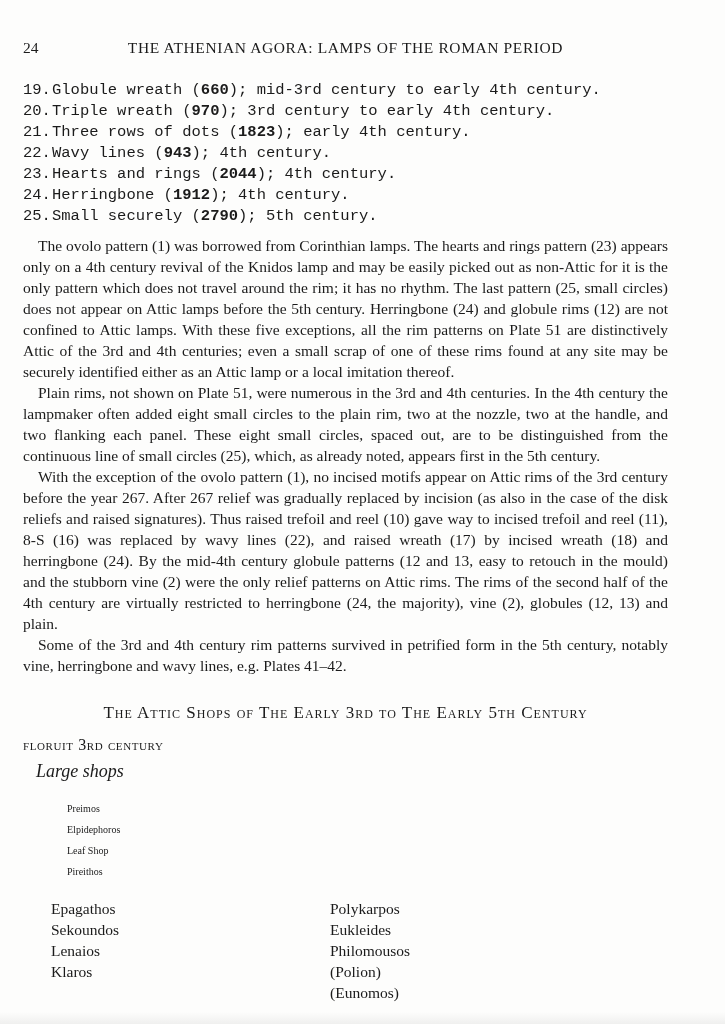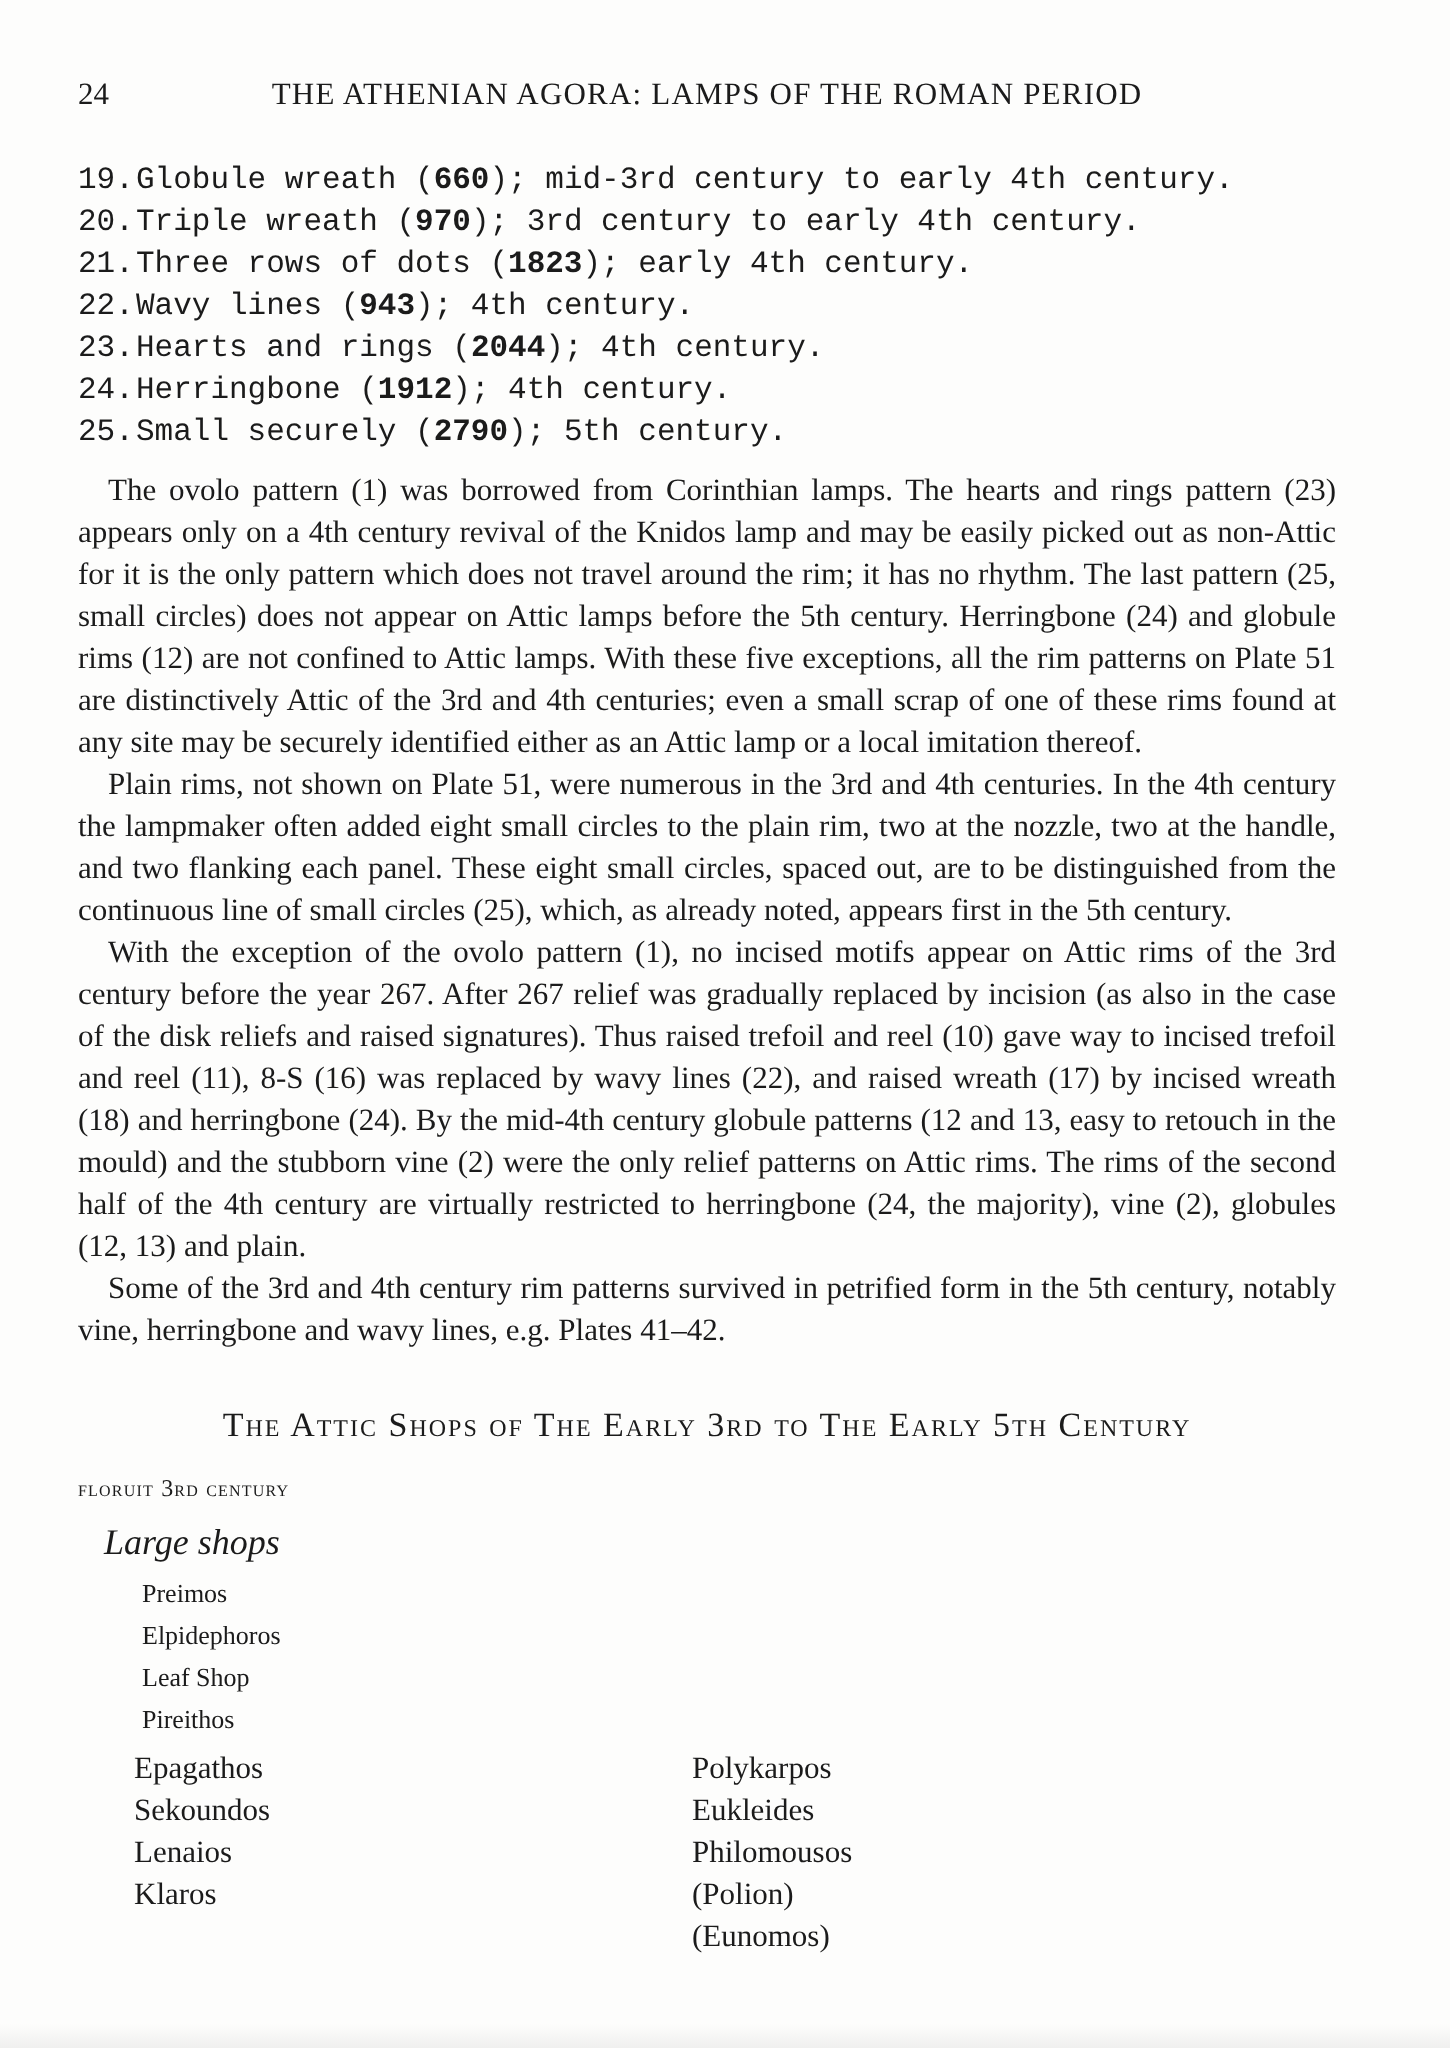--- a/index.html
+++ b/index.html
@@ -10,21 +10,21 @@
     background: #fdfdfc;
     position: relative;
     overflow: hidden;
     font-family: "Liberation Serif", serif;
     color: #1b1b1b;
   }
   .page {
     position: relative;
     width: 725px;
     height: 1024px;
-    padding: 38px 57px 0 39px;
+    padding: 38px 57px 0 23px;
   }
   
   .running-header {
     position: relative;
     text-align: center;
     font-size: 15.5px;
     letter-spacing: 0.6px;
     line-height: 20px;
     margin-bottom: 22px;
   }
@@ -60,35 +60,35 @@
     font-weight: normal;
     font-variant: small-caps;
     font-size: 17px;
     letter-spacing: 1px;
     line-height: 21px;
   }
   .floruit {
     margin: 11px 0 0 0;
     font-weight: normal;
     font-variant: small-caps;
-    font-size: 12px;
+    font-size: 16px;
     letter-spacing: 0.6px;
     line-height: 21px;
   }
   .group-label {
     font-style: italic;
     font-size: 18px;
     line-height: 21px;
     margin: 6px 0 0 13px;
   }
   .shop-list {
     list-style: none;
-    margin: 4px;
+    margin: 16px;
     padding: 0 0 0 28px;
-    font-size: 13px;
+    font-size: 10px;
     line-height: 21px;
   }
   .two-col {
     display: flex;
     padding-left: 28px;
   }
   .two-col .col { list-style: none; margin: 0; padding: 0; font-size: 15.5px; line-height: 21px; }
   .two-col .col-left { width: 279px; flex-shrink: 0; }
   
   .scan-shadow {

